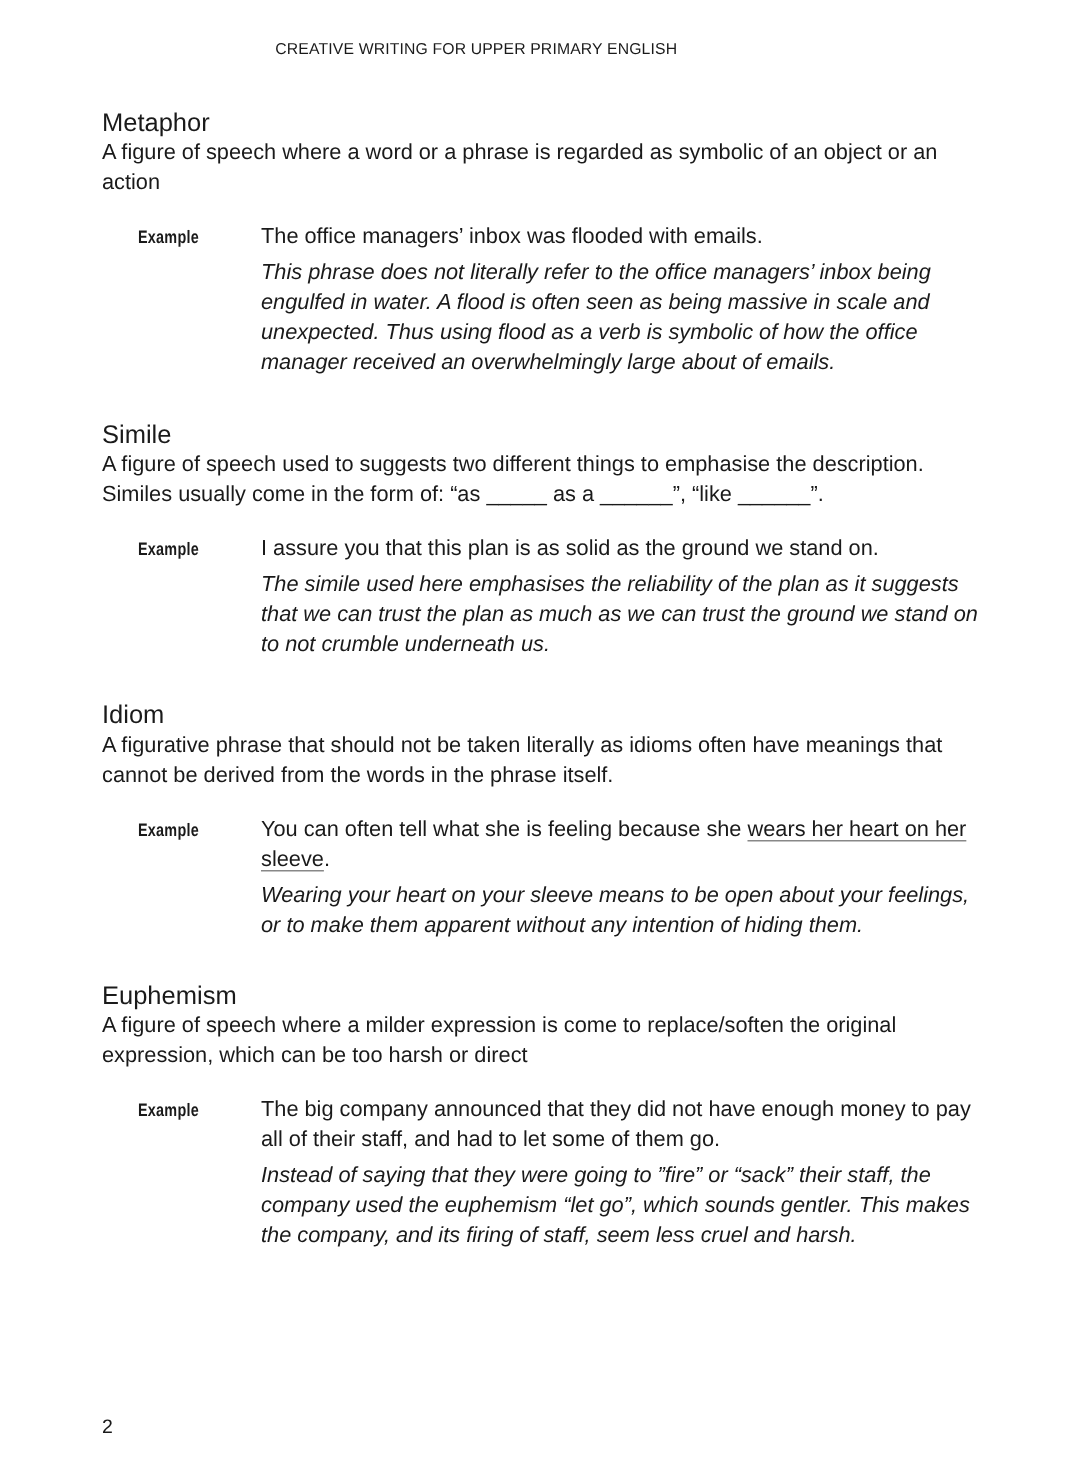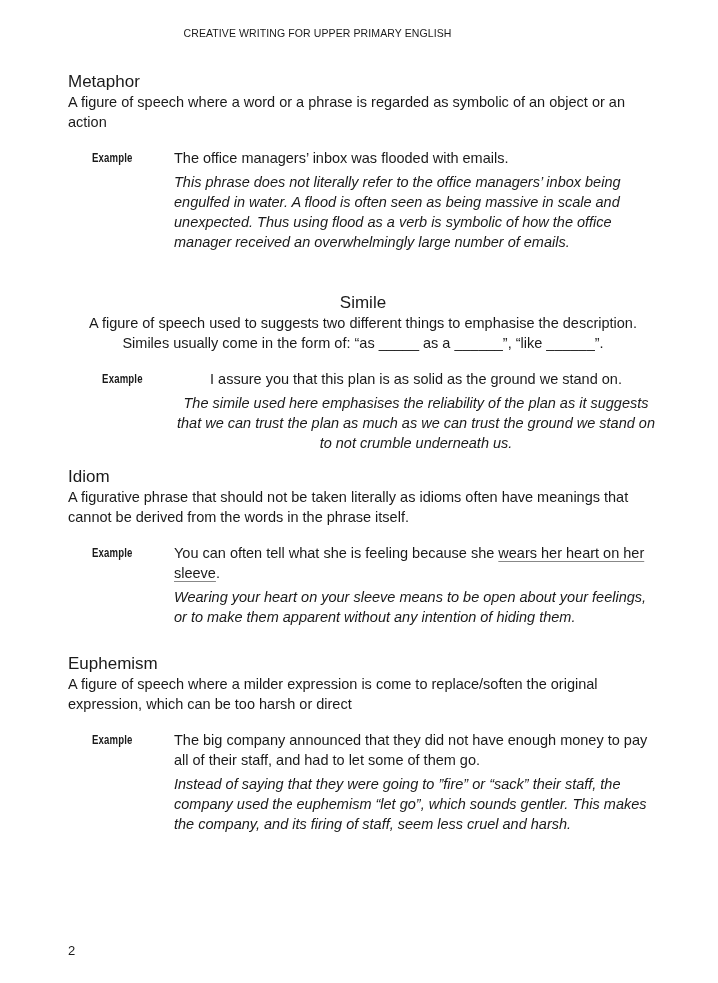--- a/index.html
+++ b/index.html
@@ -24,26 +24,26 @@
 
 <div class="running-head">CREATIVE WRITING FOR UPPER PRIMARY ENGLISH</div>
 
 <div class="section" style="top:72px;">
   <p class="term">Metaphor</p>
   <p class="definition">A figure of speech where a word or a phrase is regarded as symbolic of an object or an action</p>
   <div class="example">
     <div class="example-label">Example</div>
     <div class="example-body">
       <p class="example-sentence">The office managers’ inbox was flooded with emails.</p>
-      <p class="example-explanation">This phrase does not literally refer to the office managers’ inbox being engulfed in water. A flood is often seen as being massive in scale and unexpected. Thus using flood as a verb is symbolic of how the office manager received an overwhelmingly large number of emails.</p>
+      <p class="example-explanation">This phrase does not literally refer to the office managers’ inbox being engulfed in water. A flood is often seen as being massive in scale and unexpected. Thus using flood as a verb is symbolic of how the office manager received an overwhelmingly large about of emails.</p>
     </div>
   </div>
 </div>
 
-<div class="section" style="top:293px;text-align:center;">
+<div class="section" style="top:280px;">
   <p class="term">Simile</p>
   <p class="definition">A figure of speech used to suggests two different things to emphasise the description. Similes usually come in the form of: “as _____ as a ______”, “like ______”.</p>
   <div class="example">
     <div class="example-label">Example</div>
     <div class="example-body">
       <p class="example-sentence">I assure you that this plan is as solid as the ground we stand on.</p>
       <p class="example-explanation">The simile used here emphasises the reliability of the plan as it suggests that we can trust the plan as much as we can trust the ground we stand on to not crumble underneath us.</p>
     </div>
   </div>
 </div>

